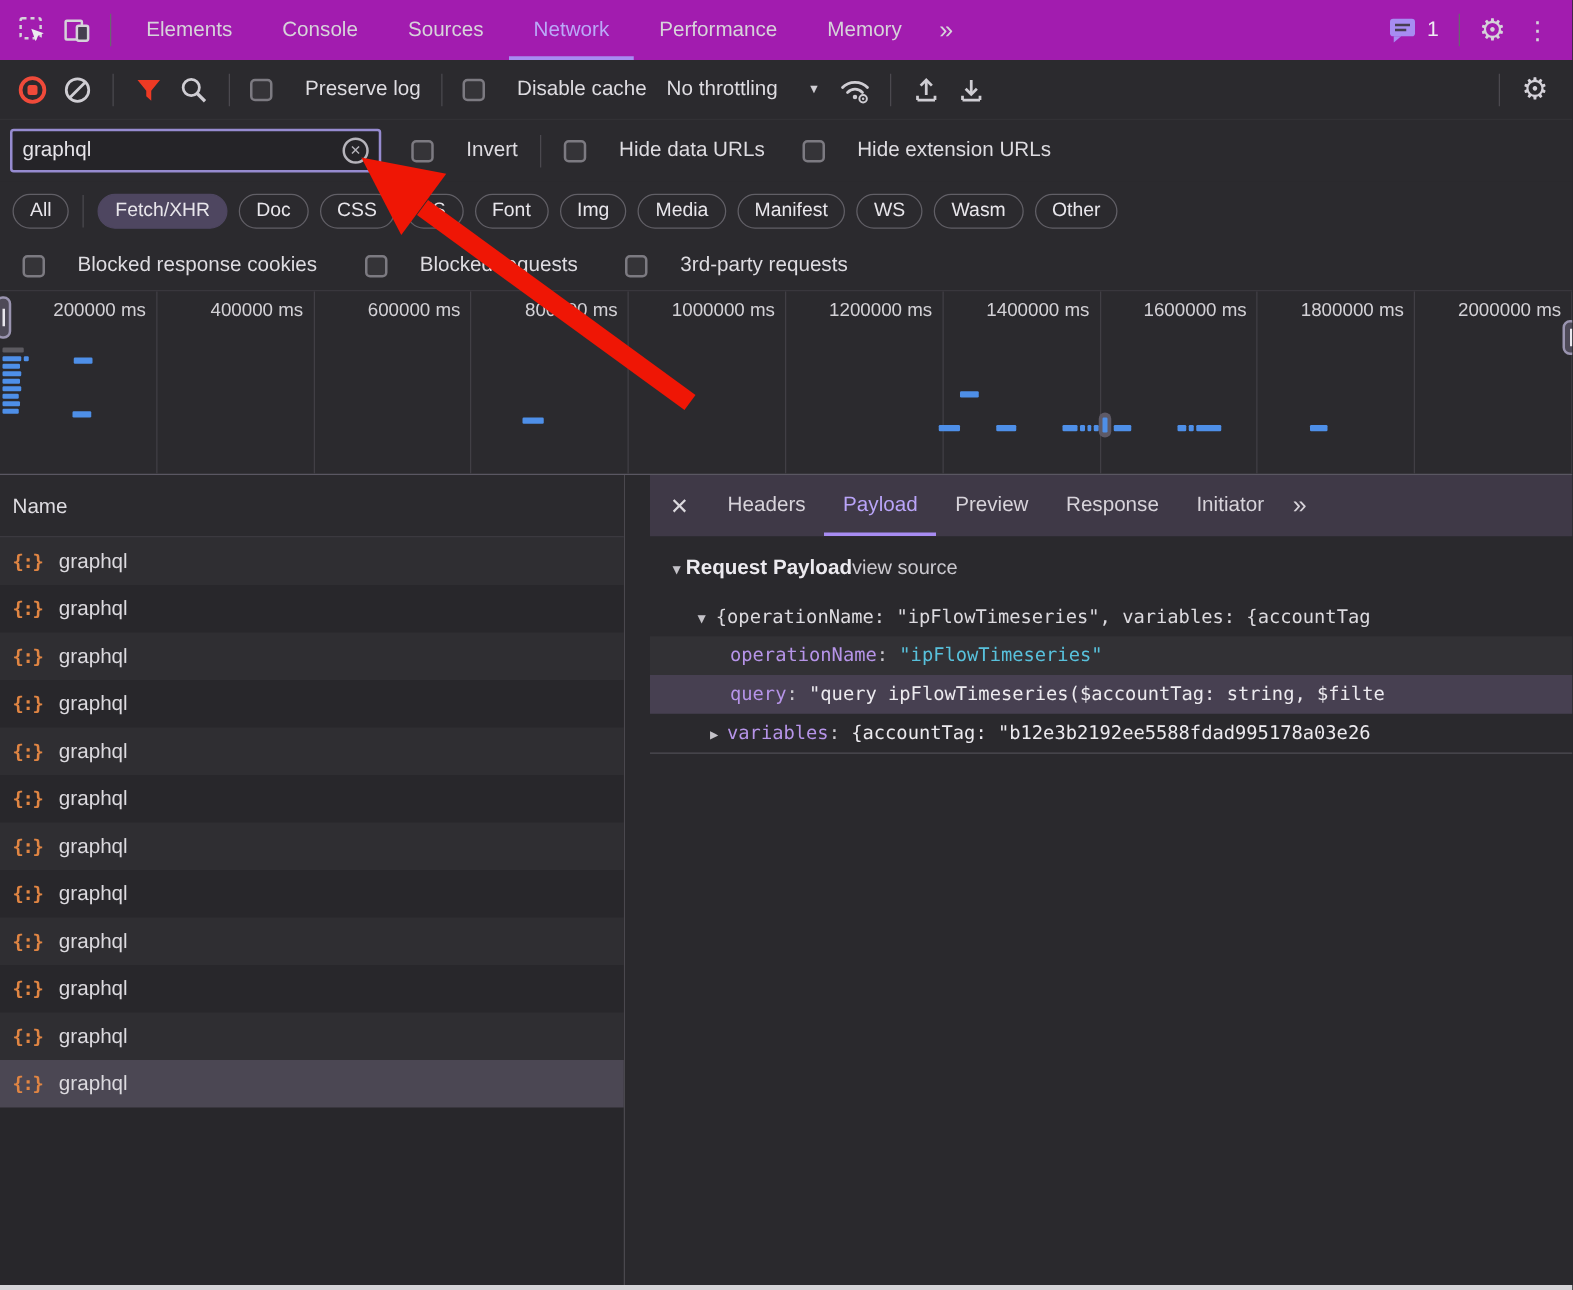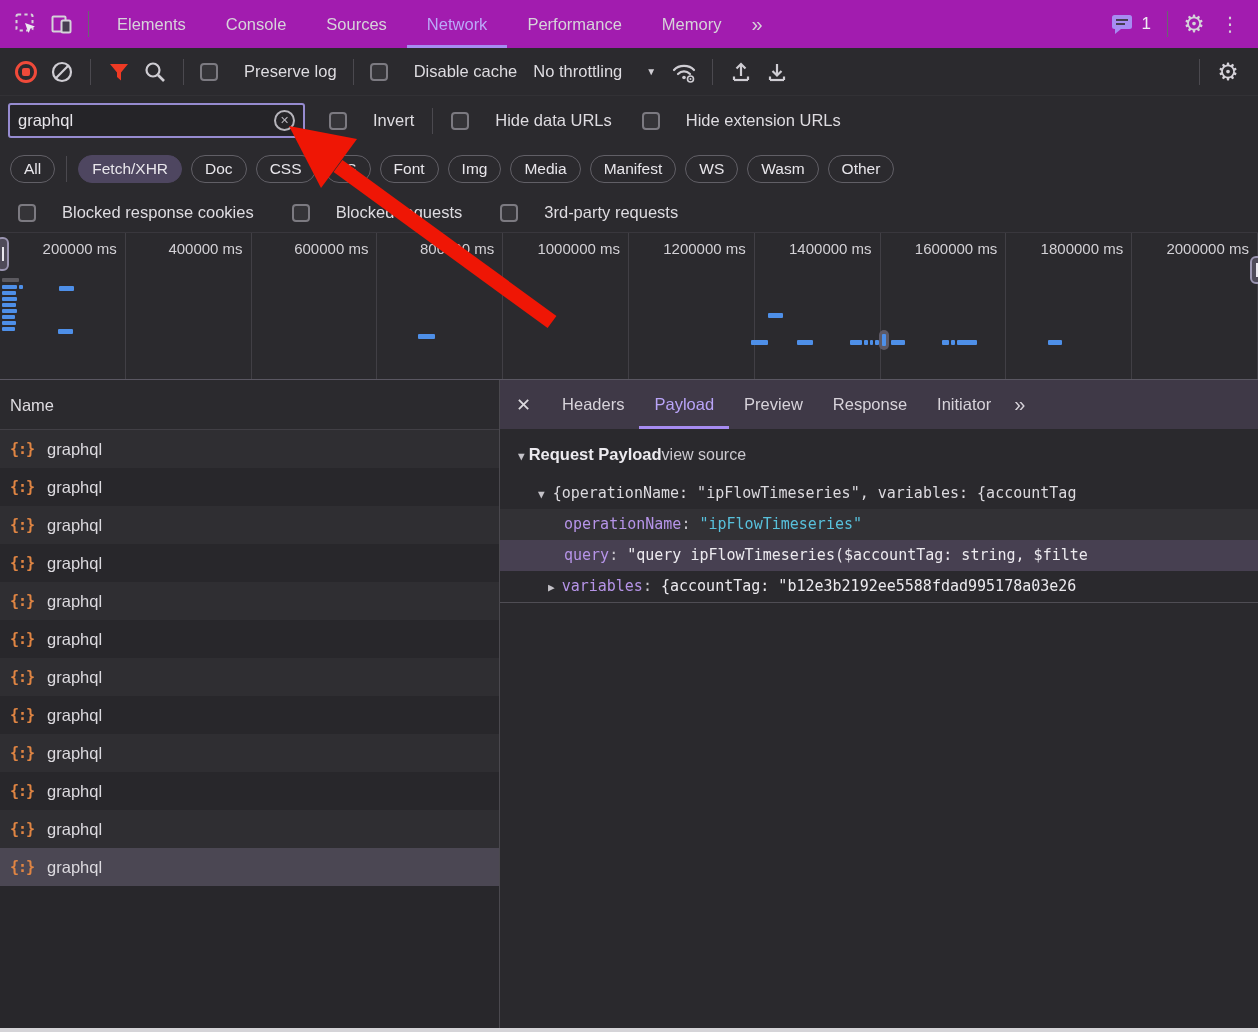--- a/index.html
+++ b/index.html
@@ -58,21 +58,21 @@
   .timeline { height:148px; background:#2b2a2e; border-top:1px solid #39373d; border-bottom:1px solid #5a5762; position:relative; overflow:hidden; flex:none; }
   .tl-cols { display:flex; height:100%; }
   .tl-col { width:125.8px; flex:none; border-right:1px solid #413f45; text-align:right; padding:7px 8px 0 0; font-size:15px; color:#d3d1d6; white-space:nowrap; overflow:hidden; }
   .bar { position:absolute; background:#4e8fe8; border-radius:1px; }
   .grip { position:absolute; border:2px solid #9a94b0; background:#4e4a58; border-radius:6px; }
   .grip .line { position:absolute; left:50%; top:50%; transform:translate(-50%,-50%); width:2px; height:14px; background:#e9e7ee; }
   .grip-left { left:-4px; top:4px; width:13px; height:34px; }
   .grip-right { right:-5px; top:23px; width:13px; height:28px; }
 
   
-  .main { flex:1; display:flex; min-height:0; }
+  .main { flex:1; display:flex; min-height:0;gap:20px; }
   .left { width:500px; flex:none; border-right:1px solid #4a484e; display:flex; flex-direction:column; background:#28272b; }
   .name-header { height:50px; line-height:50px; padding-left:10px; font-size:16.5px; color:#dedce1; border-bottom:1px solid #413f45; background:#2b2a2e; flex:none; }
   .req-row { height:38px; display:flex; align-items:center; padding-left:10px; font-size:16.5px; color:#dcdadf; cursor:pointer; }
   .req-row:nth-child(odd) { background:#2f2e32; }
   .req-row:nth-child(even) { background:#28272b; }
   .req-row.selected { background:#4b4753; }
   .xhr-icon { font-family:"DejaVu Sans Mono",monospace; font-weight:bold; font-size:15px; color:#e08543; margin-right:13px; letter-spacing:-1px; }
 
   .right { flex:1; display:flex; flex-direction:column; background:#2a292d; min-width:0; }
   .dtabs { height:49px; background:#3f3947; display:flex; align-items:center; padding-left:16px; flex:none; }

